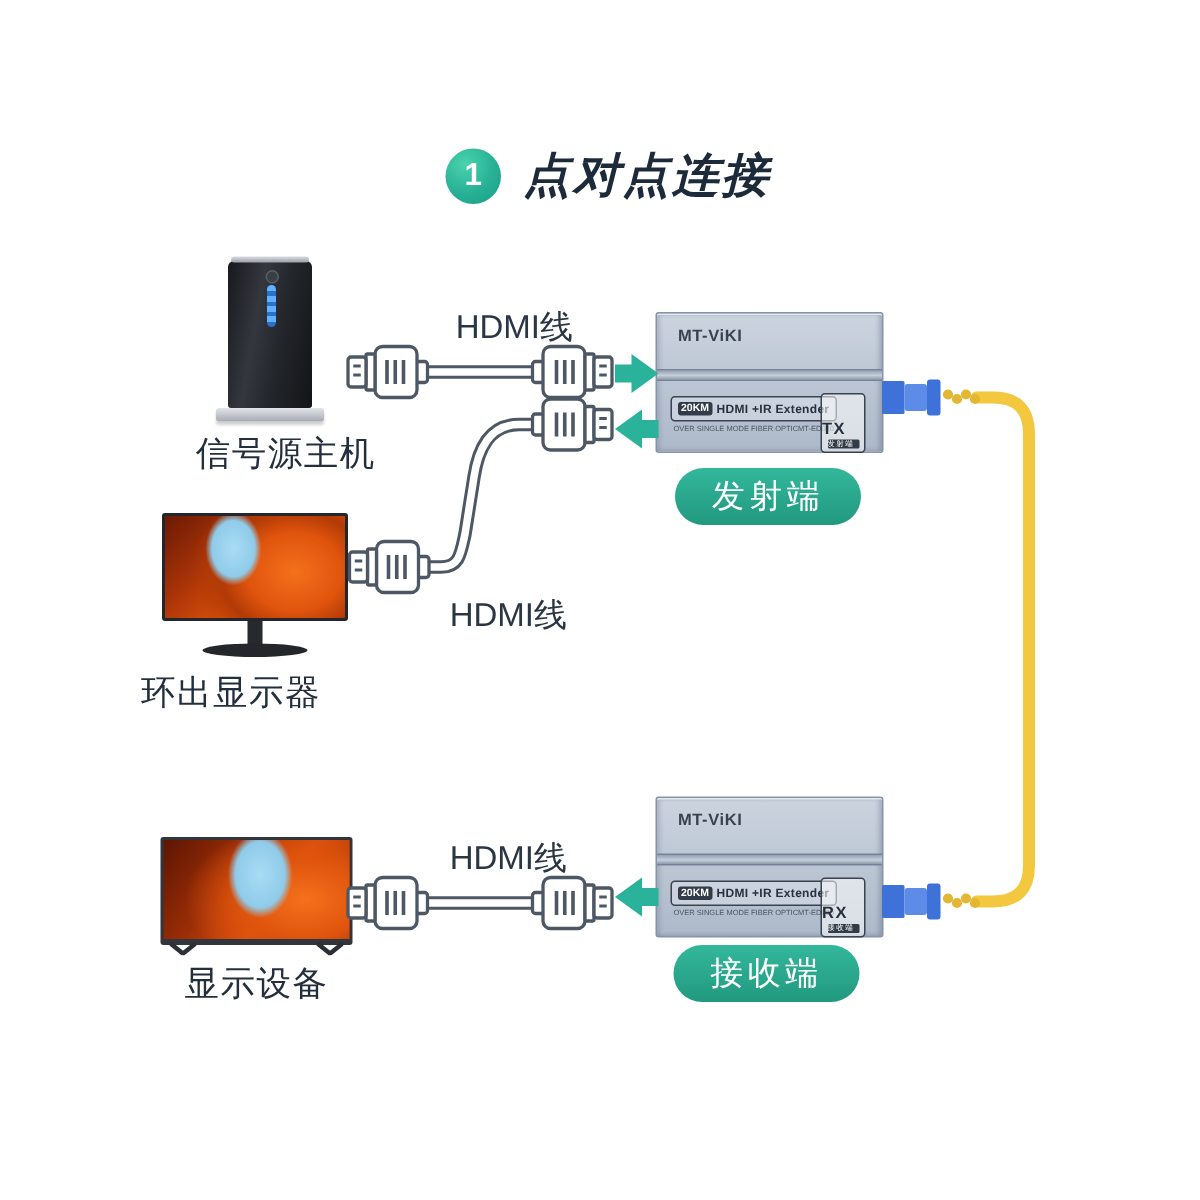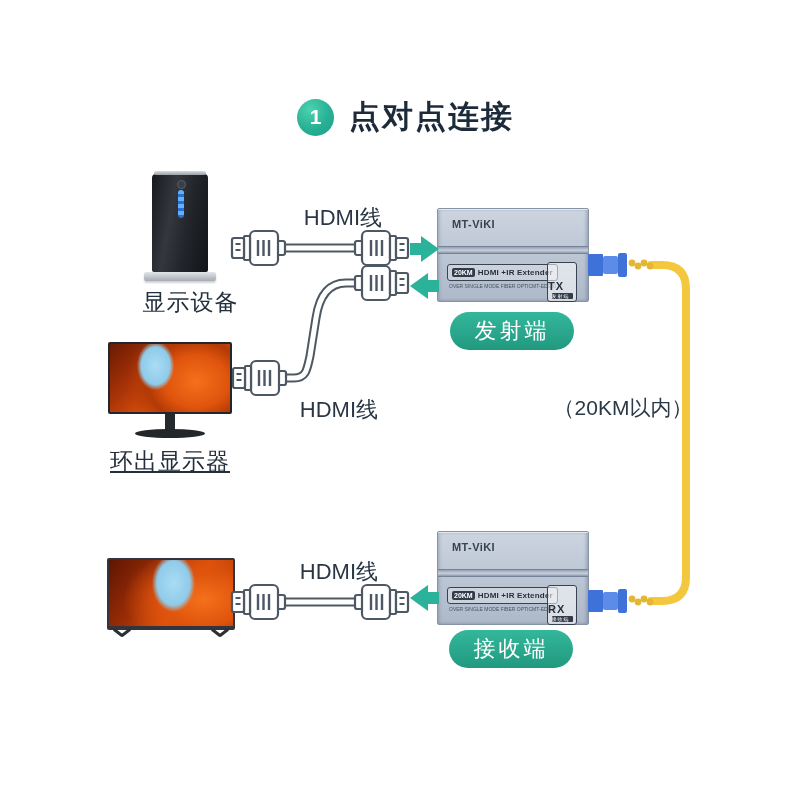--- a/index.html
+++ b/index.html
@@ -4,21 +4,21 @@
 <style>
   html,body{margin:0;padding:0;background:#fff;}
   .stage{position:relative;width:800px;height:800px;background:#fff;overflow:hidden;
          font-family:"Liberation Sans","DejaVu Sans",sans-serif;}
 
   
   .header{position:absolute;left:297px;top:96px;display:flex;align-items:center;gap:15px;}
   .step-badge{width:37px;height:37px;border-radius:50%;
     background:radial-gradient(circle at 35% 28%,#4bd2ae 0%,#27b094 55%,#17a086 100%);
     color:#fff;font-size:21px;font-weight:700;display:flex;align-items:center;justify-content:center;}
-  .page-title{font-size:31px;font-weight:700;color:#1c2a3a;letter-spacing:2px;}
+  .page-title{font-size:31px;font-weight:700;color:#1c2a3a;letter-spacing:2px;font-style:italic;}
 
   
   .cn-label{position:absolute;text-align:center;color:#242f3d;font-size:23px;font-weight:500;letter-spacing:1px;}
   .cable-label{position:absolute;text-align:right;color:#2b3644;font-size:22px;font-weight:500;}
   .fiber-label{position:absolute;left:543px;top:396px;width:160px;text-align:center;
     color:#2b3846;font-size:21px;font-weight:500;line-height:1.18;}
 
   
   .tower{position:absolute;left:152px;top:174px;width:56px;height:98px;
     background:linear-gradient(100deg,#17191d 0%,#34373e 35%,#23262b 60%,#121417 100%);
@@ -88,34 +88,35 @@
   <div class="header">
     <div class="step-badge">1</div>
     <div class="page-title">点对点连接</div>
   </div>
 
   <div class="tower">
     <div class="pwr"></div>
     <div class="led"></div>
     <div class="plinth"></div>
   </div>
-  <div class="cn-label" style="left:118px;top:287px;width:145px;">显示设备</div>
+  <div class="cn-label" style="left:118px;top:287px;width:145px;">信号源主机</div>
 
   <div class="monitor">
     <div class="screen canyon"></div>
     <div class="neck"></div>
     <div class="foot"></div>
   </div>
-  <div class="cn-label" style="left:95px;top:446px;width:150px;text-decoration:underline;">环出显示器</div>
+  <div class="cn-label" style="left:79px;top:446px;width:150px;">环出显示器</div>
 
   <div class="tv">
     <div class="screen canyon2"></div>
     <div class="tv-leg l"></div>
     <div class="tv-leg r"></div>
   </div>
+  <div class="cn-label" style="left:96px;top:640px;width:150px;">显示设备</div>
 
   <div class="device" style="left:437px;top:208px;">
     <div class="brand">MT-ViKI</div>
     <div class="sep"></div>
     <div class="plate">
       <span class="km">20KM</span>
       <span class="plate-title">HDMI +IR Extender</span>
     </div>
     <div class="plate-sub">
       <span>OVER SINGLE MODE FIBER OPTIC</span>
@@ -143,21 +144,20 @@
       <div class="pb-main">RX</div>
       <div class="pb-sub">接收端</div>
     </div>
   </div>
   <div class="pill" style="left:449px;top:630px;">接收端</div>
 
   <div class="cable-label" style="left:278px;top:203px;width:104px;">HDMI线</div>
   <div class="cable-label" style="left:274px;top:395px;width:104px;">HDMI线</div>
   <div class="cable-label" style="left:274px;top:557px;width:104px;">HDMI线</div>
   <div class="fiber-label">
-    <div>（20KM以内）</div>
   </div>
 
   <svg class="overlay" width="800" height="800" viewBox="0 0 800 800">
     <defs>
       <g id="hdmi-plug" stroke="#4d5864" stroke-width="2.2" fill="#fff">
         <rect x="0" y="-7" width="9" height="14" rx="2"></rect>
         <rect x="7" y="-17" width="28" height="34" rx="5"></rect>
         <path d="M16,-8 v16 M21.5,-8 v16 M27,-8 v16" stroke-width="2.4" fill="none"></path>
         <rect x="35" y="-12" width="6" height="24" rx="1"></rect>
         <rect x="41" y="-10" width="12" height="20" rx="2"></rect>

